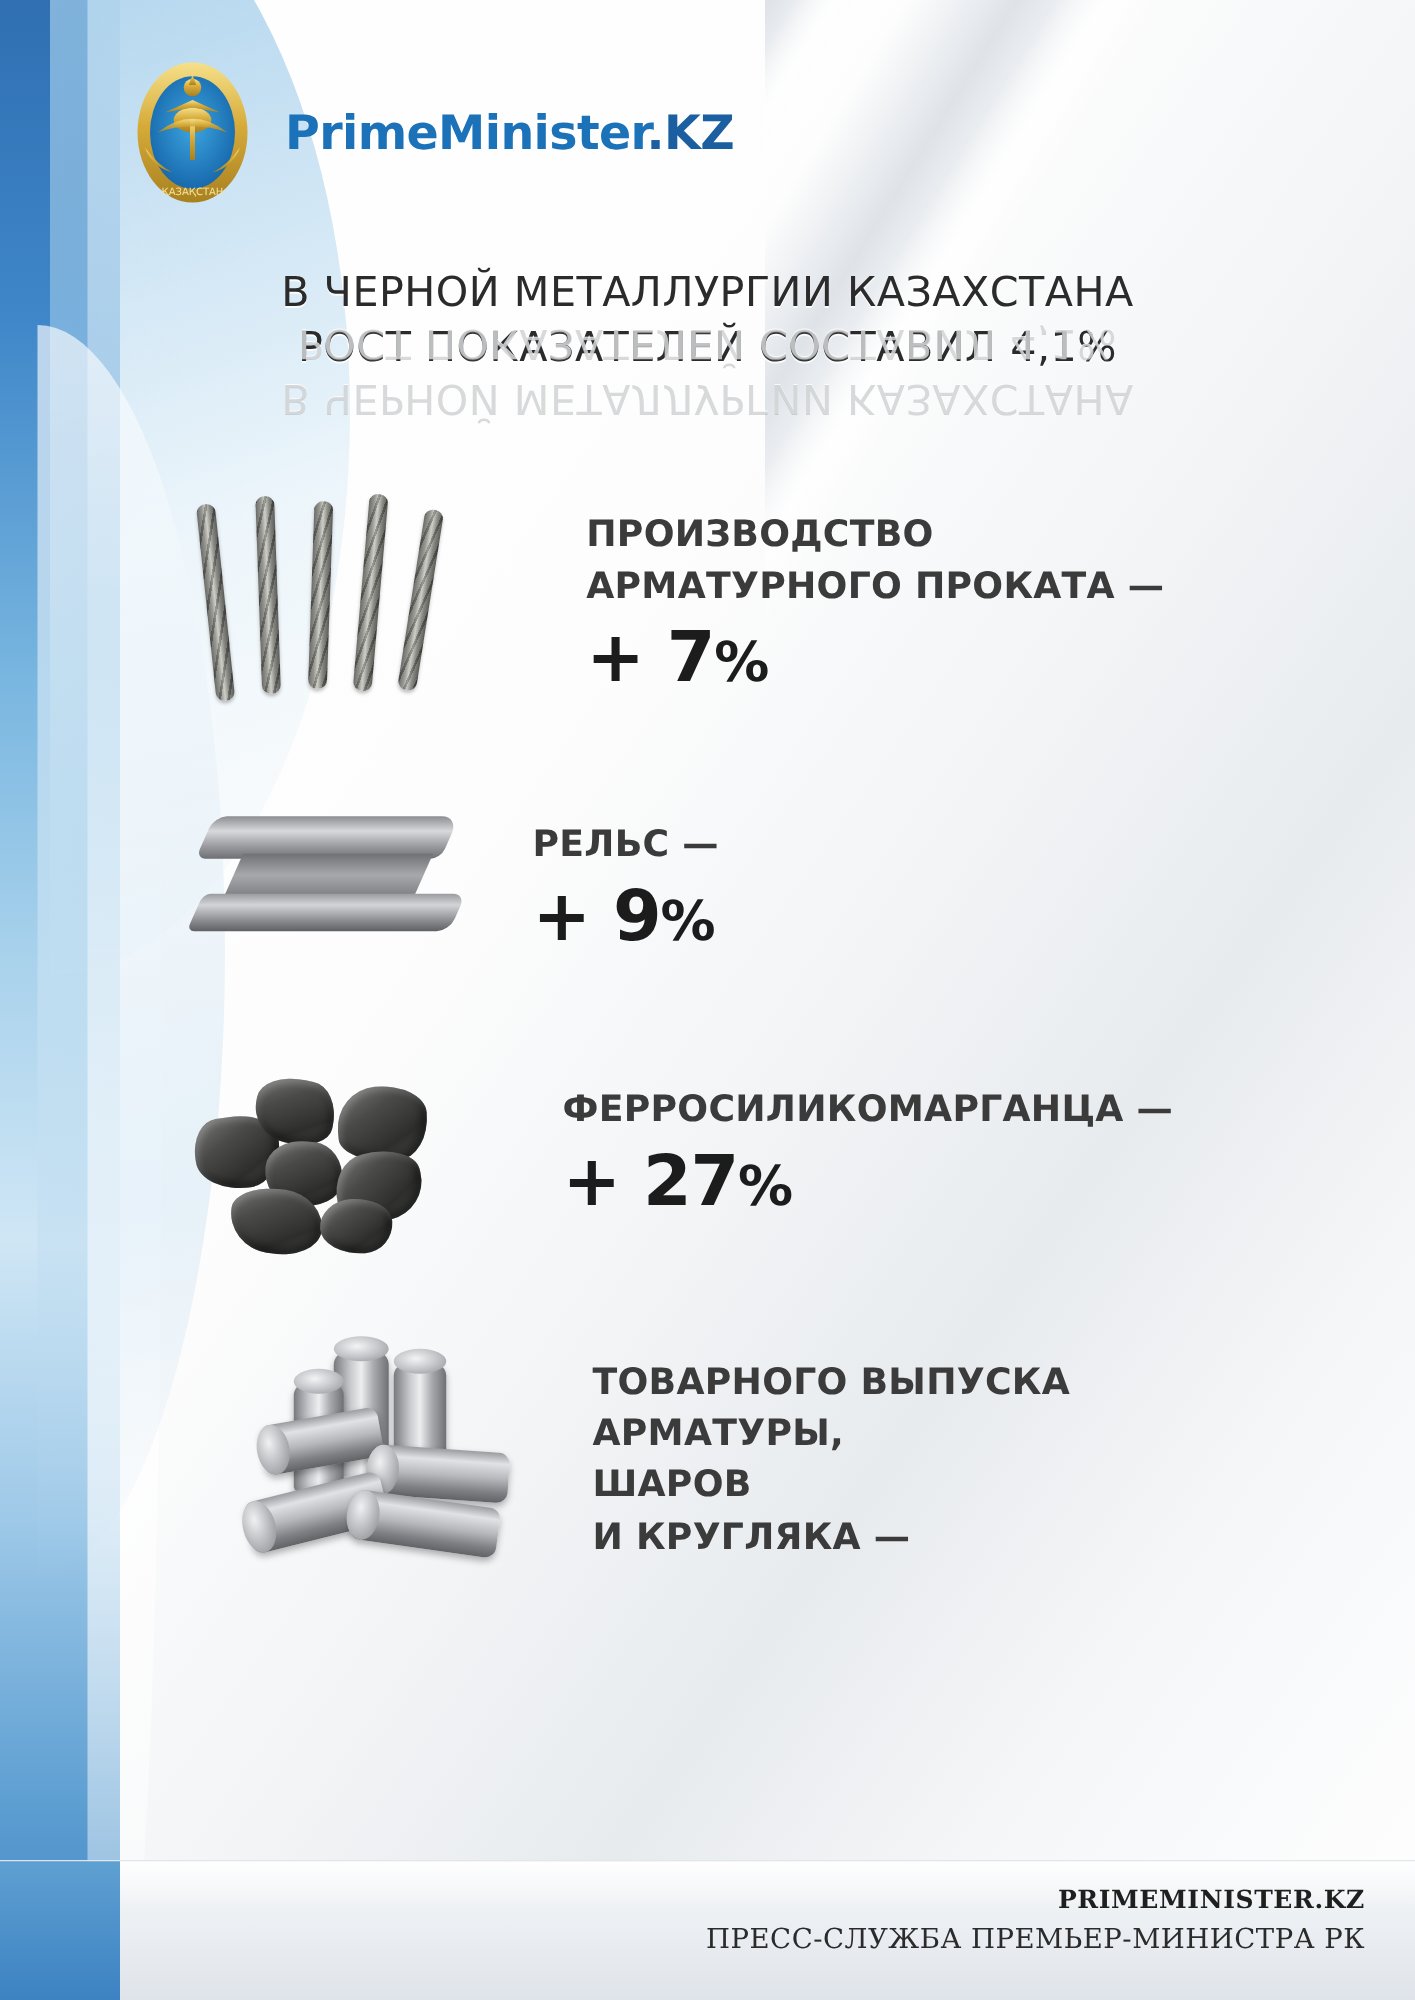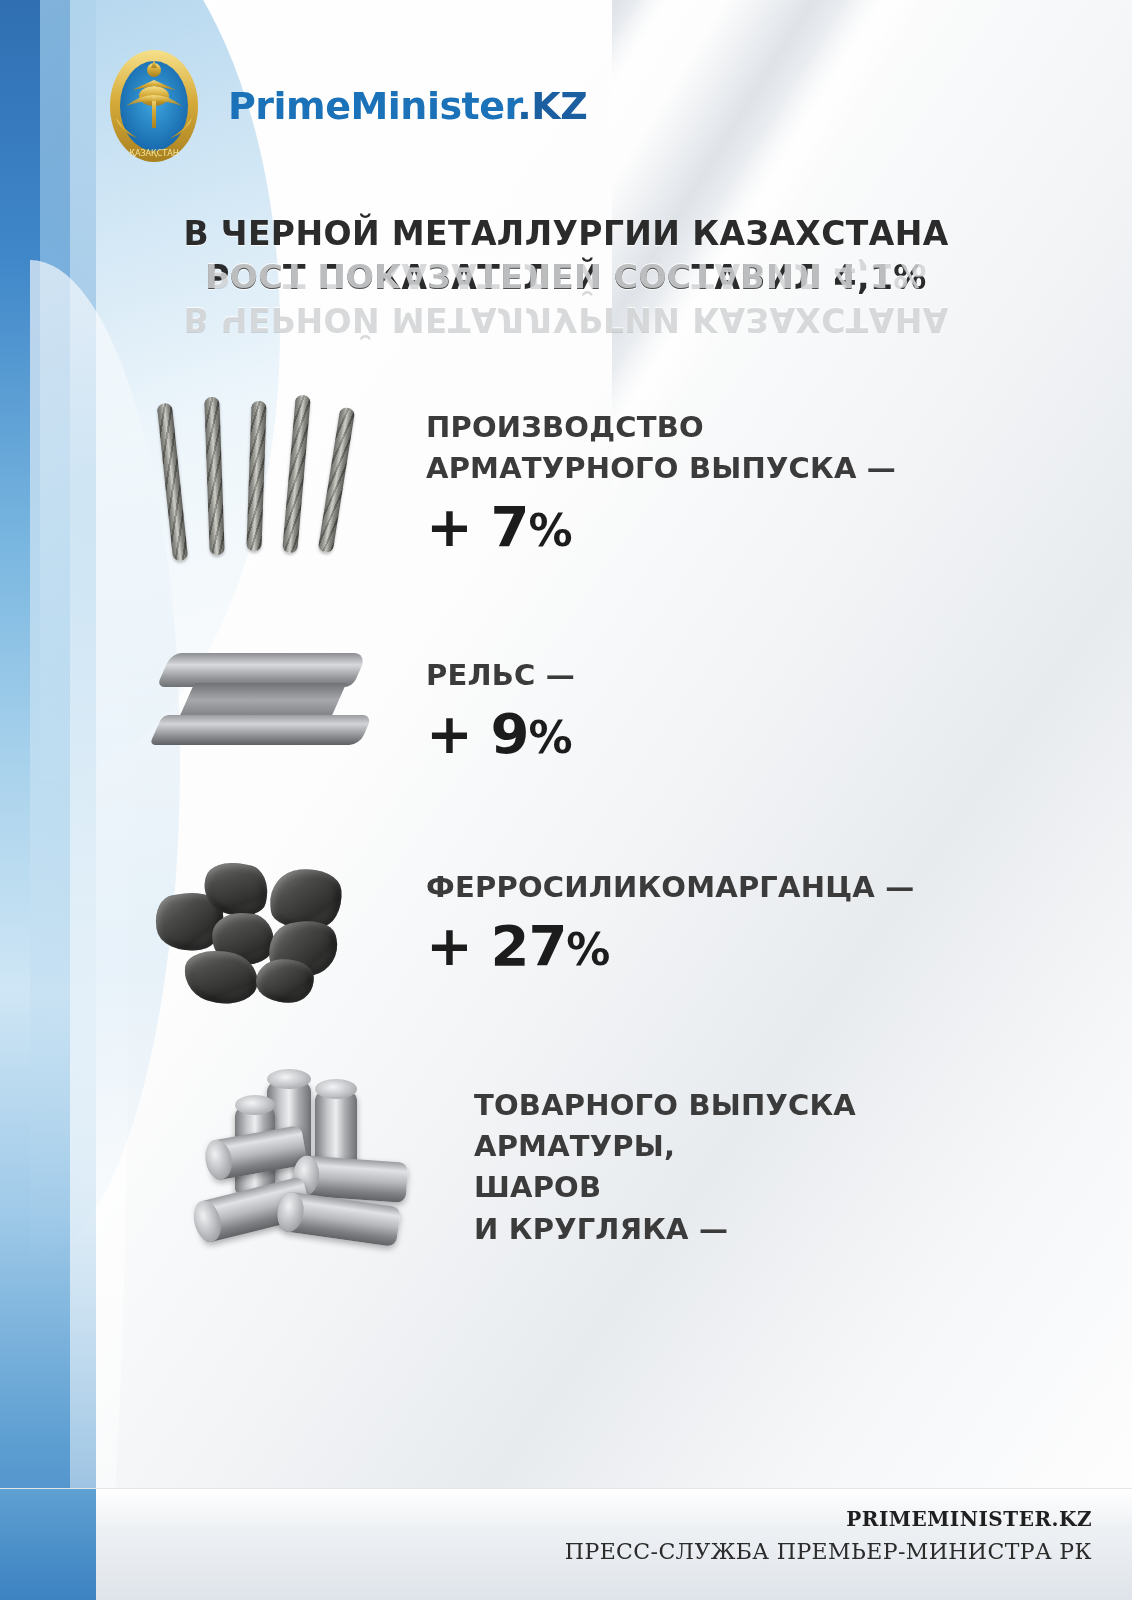--- a/index.html
+++ b/index.html
@@ -96,21 +96,21 @@
   .title-wrap {
     position: absolute;
     left: 0; top: 212px;
     width: 1132px;
     text-align: center;
   }
   .title {
     position: relative;
     display: inline-block;
     font-family: "DejaVu Sans", sans-serif;
-    font-weight: bold;
+    font-weight: normal;
     font-size: 33px;
     line-height: 1.32;
     color: #2b2b2b;
     letter-spacing: 0.4px;
     text-shadow: 0 1px 0 rgba(255,255,255,0.8);
   }
   .title .reflection {
     position: absolute;
     left: 0; top: 42px;
     width: 100%;
@@ -324,34 +324,34 @@
       <div>РОСТ ПОКАЗАТЕЛЕЙ СОСТАВИЛ 4,1%</div>
       <div class="reflection">
         <div>В ЧЕРНОЙ МЕТАЛЛУРГИИ КАЗАХСТАНА</div>
         <div>РОСТ ПОКАЗАТЕЛЕЙ СОСТАВИЛ 4,1%</div>
       </div>
     </div>
   </div>
 
   <div class="rows">
 
-    <div class="row" style="min-height:248px;">
+    <div class="row" style="min-height:248px;gap:43px;">
       <div class="art">
         <div class="rebars">
           <div class="rebar" style="left:14px;  top:8px;  transform:rotate(-6deg);"></div>
           <div class="rebar" style="left:56px;  top:2px;  transform:rotate(-2deg);"></div>
           <div class="rebar" style="left:98px;  top:6px;  transform:rotate(2deg); height:150px;"></div>
           <div class="rebar" style="left:138px; top:0px;  transform:rotate(5deg);"></div>
           <div class="rebar" style="left:178px; top:12px; transform:rotate(9deg); height:146px;"></div>
         </div>
       </div>
       <div class="txt">
         <div class="label">
           <div>ПРОИЗВОДСТВО</div>
-          <div>АРМАТУРНОГО ВЫПУСКА —</div>
+          <div>АРМАТУРНОГО ПРОКАТА —</div>
         </div>
         <div class="value">
           <span>+ 7</span><span class="pct">%</span>
         </div>
       </div>
     </div>
 
     <div class="row" style="min-height:212px;">
       <div class="art">
         <div class="rails">
@@ -363,21 +363,21 @@
       <div class="txt">
         <div class="label">
           <div>РЕЛЬС —</div>
         </div>
         <div class="value">
           <span>+ 9</span><span class="pct">%</span>
         </div>
       </div>
     </div>
 
-    <div class="row" style="min-height:218px;">
+    <div class="row" style="min-height:218px;gap:24px;">
       <div class="art">
         <div class="ore">
           <div class="rock" style="left:10px;  top:38px; width:68px; height:58px; border-radius:30% 55% 40% 60%/50% 35% 60% 45%; transform:rotate(-8deg);"></div>
           <div class="rock" style="left:58px;  top:8px;  width:64px; height:52px; border-radius:55% 35% 50% 45%/40% 60% 35% 55%; transform:rotate(12deg);"></div>
           <div class="rock" style="left:124px; top:14px; width:72px; height:60px; border-radius:45% 55% 35% 60%/55% 40% 60% 35%; transform:rotate(-5deg);"></div>
           <div class="rock" style="left:66px;  top:58px; width:62px; height:52px; border-radius:50% 40% 55% 40%/45% 55% 40% 55%; transform:rotate(6deg);"></div>
           <div class="rock" style="left:122px; top:66px; width:70px; height:56px; border-radius:40% 60% 45% 50%/60% 40% 55% 40%; transform:rotate(-14deg);"></div>
           <div class="rock" style="left:38px;  top:96px; width:74px; height:52px; border-radius:55% 45% 50% 45%/40% 55% 45% 60%; transform:rotate(9deg);"></div>
           <div class="rock" style="left:110px; top:104px;width:58px; height:44px; border-radius:45% 55% 40% 60%/50% 45% 55% 50%; transform:rotate(-4deg);"></div>
         </div>

